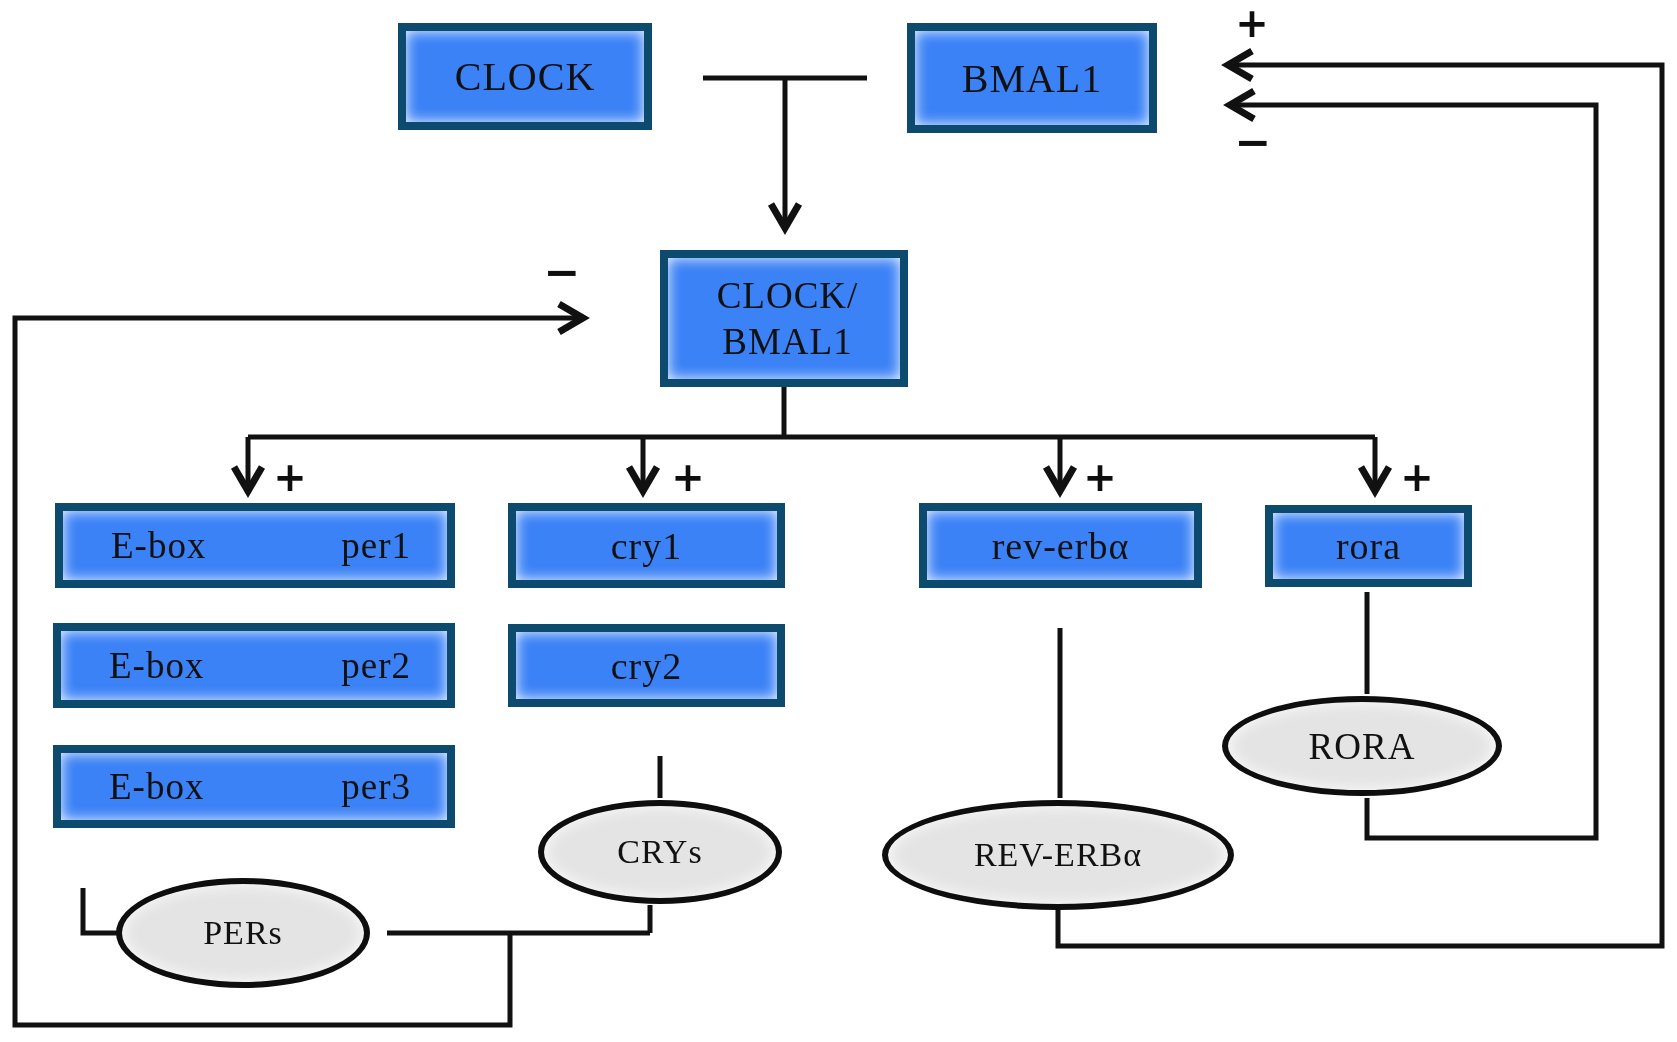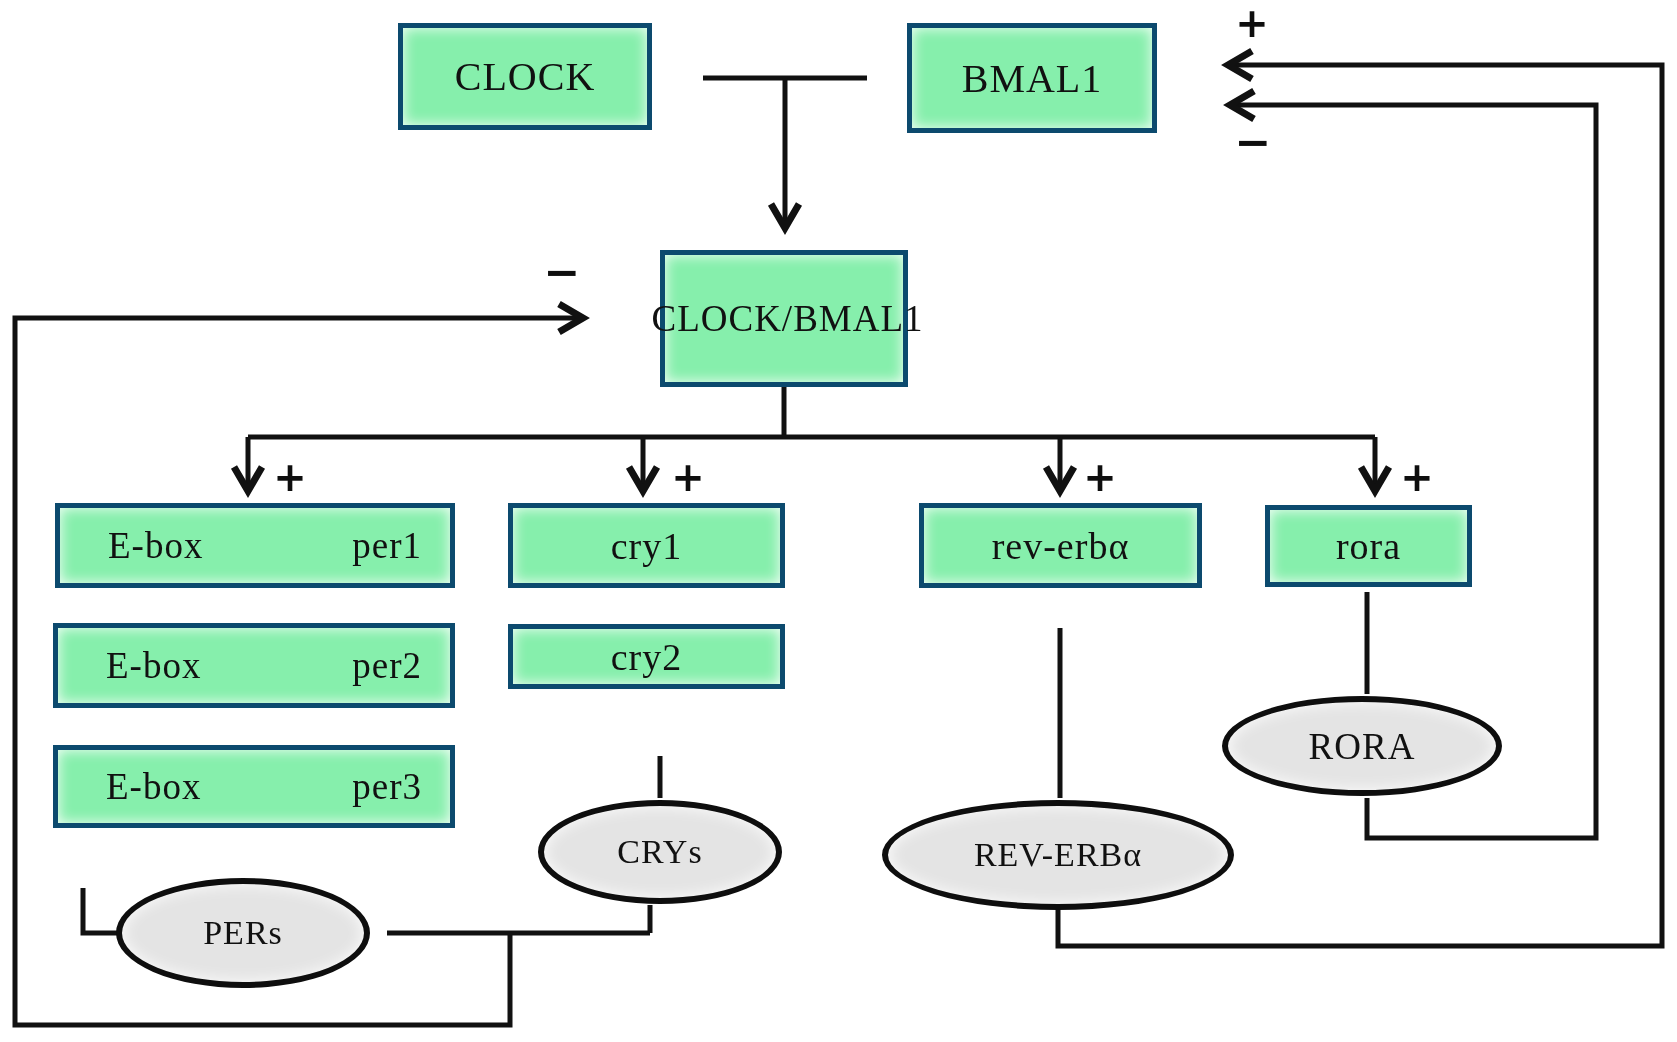--- a/index.html
+++ b/index.html
@@ -3,27 +3,27 @@
 <meta charset="utf-8">
 <style>
   html,body{margin:0;padding:0;background:#ffffff;}
   .stage{
     position:relative;width:1677px;height:1042px;background:#ffffff;overflow:hidden;
     font-family:"Liberation Serif","DejaVu Serif",serif;color:#111111;
   }
   .edges{position:absolute;left:0;top:0;width:1677px;height:1042px;}
   .box{
     position:absolute;box-sizing:border-box;
-    border:5px solid #0c4a6e;background:#86efac;
+    border:8px solid #0c4a6e;background:#3b82f6;
     box-shadow:inset 0 0 14px rgba(255,255,255,.95);
     display:flex;align-items:center;justify-content:center;
     font-size:38px;letter-spacing:1px;
   }
-  .box.split{justify-content:space-between;padding:0 28px 0 48px;font-size:37px;}
-  .box.two-line{line-height:1.22;font-size:37px;padding-left:7px;}
+  .box.split{justify-content:space-between;padding:0 36px 0 48px;font-size:37px;}
+  .box.two-line{flex-direction:column;line-height:1.22;font-size:37px;padding-left:7px;}
   .ellipse{
     position:absolute;box-sizing:border-box;border-radius:50%;
     border:6px solid #0e0e0e;background:#e4e4e4;
     box-shadow:inset 0 0 16px rgba(255,255,255,.95);
     display:flex;align-items:center;justify-content:center;
     font-size:34px;letter-spacing:1px;
   }
   .sign{
     position:absolute;transform:translate(-50%,-50%);
     font-family:"DejaVu Sans","Liberation Sans",sans-serif;
@@ -88,21 +88,21 @@
 
   <div class="box split" style="left:53px;top:745px;width:402px;height:83px;">
     <span class="lbl">E-box</span>
     <span class="lbl">per3</span>
   </div>
 
   <div class="box" style="left:508px;top:503px;width:277px;height:85px;justify-content:center;">
     <span class="lbl">cry1</span>
   </div>
 
-  <div class="box" style="left:508px;top:624px;width:277px;height:65px;">
+  <div class="box" style="left:508px;top:624px;width:277px;height:83px;">
     <span class="lbl">cry2</span>
   </div>
 
   <div class="box" style="left:919px;top:503px;width:283px;height:85px;">
     <span class="lbl">rev-erbα</span>
   </div>
 
   <div class="box" style="left:1265px;top:505px;width:207px;height:82px;">
     <span class="lbl">rora</span>
   </div>

